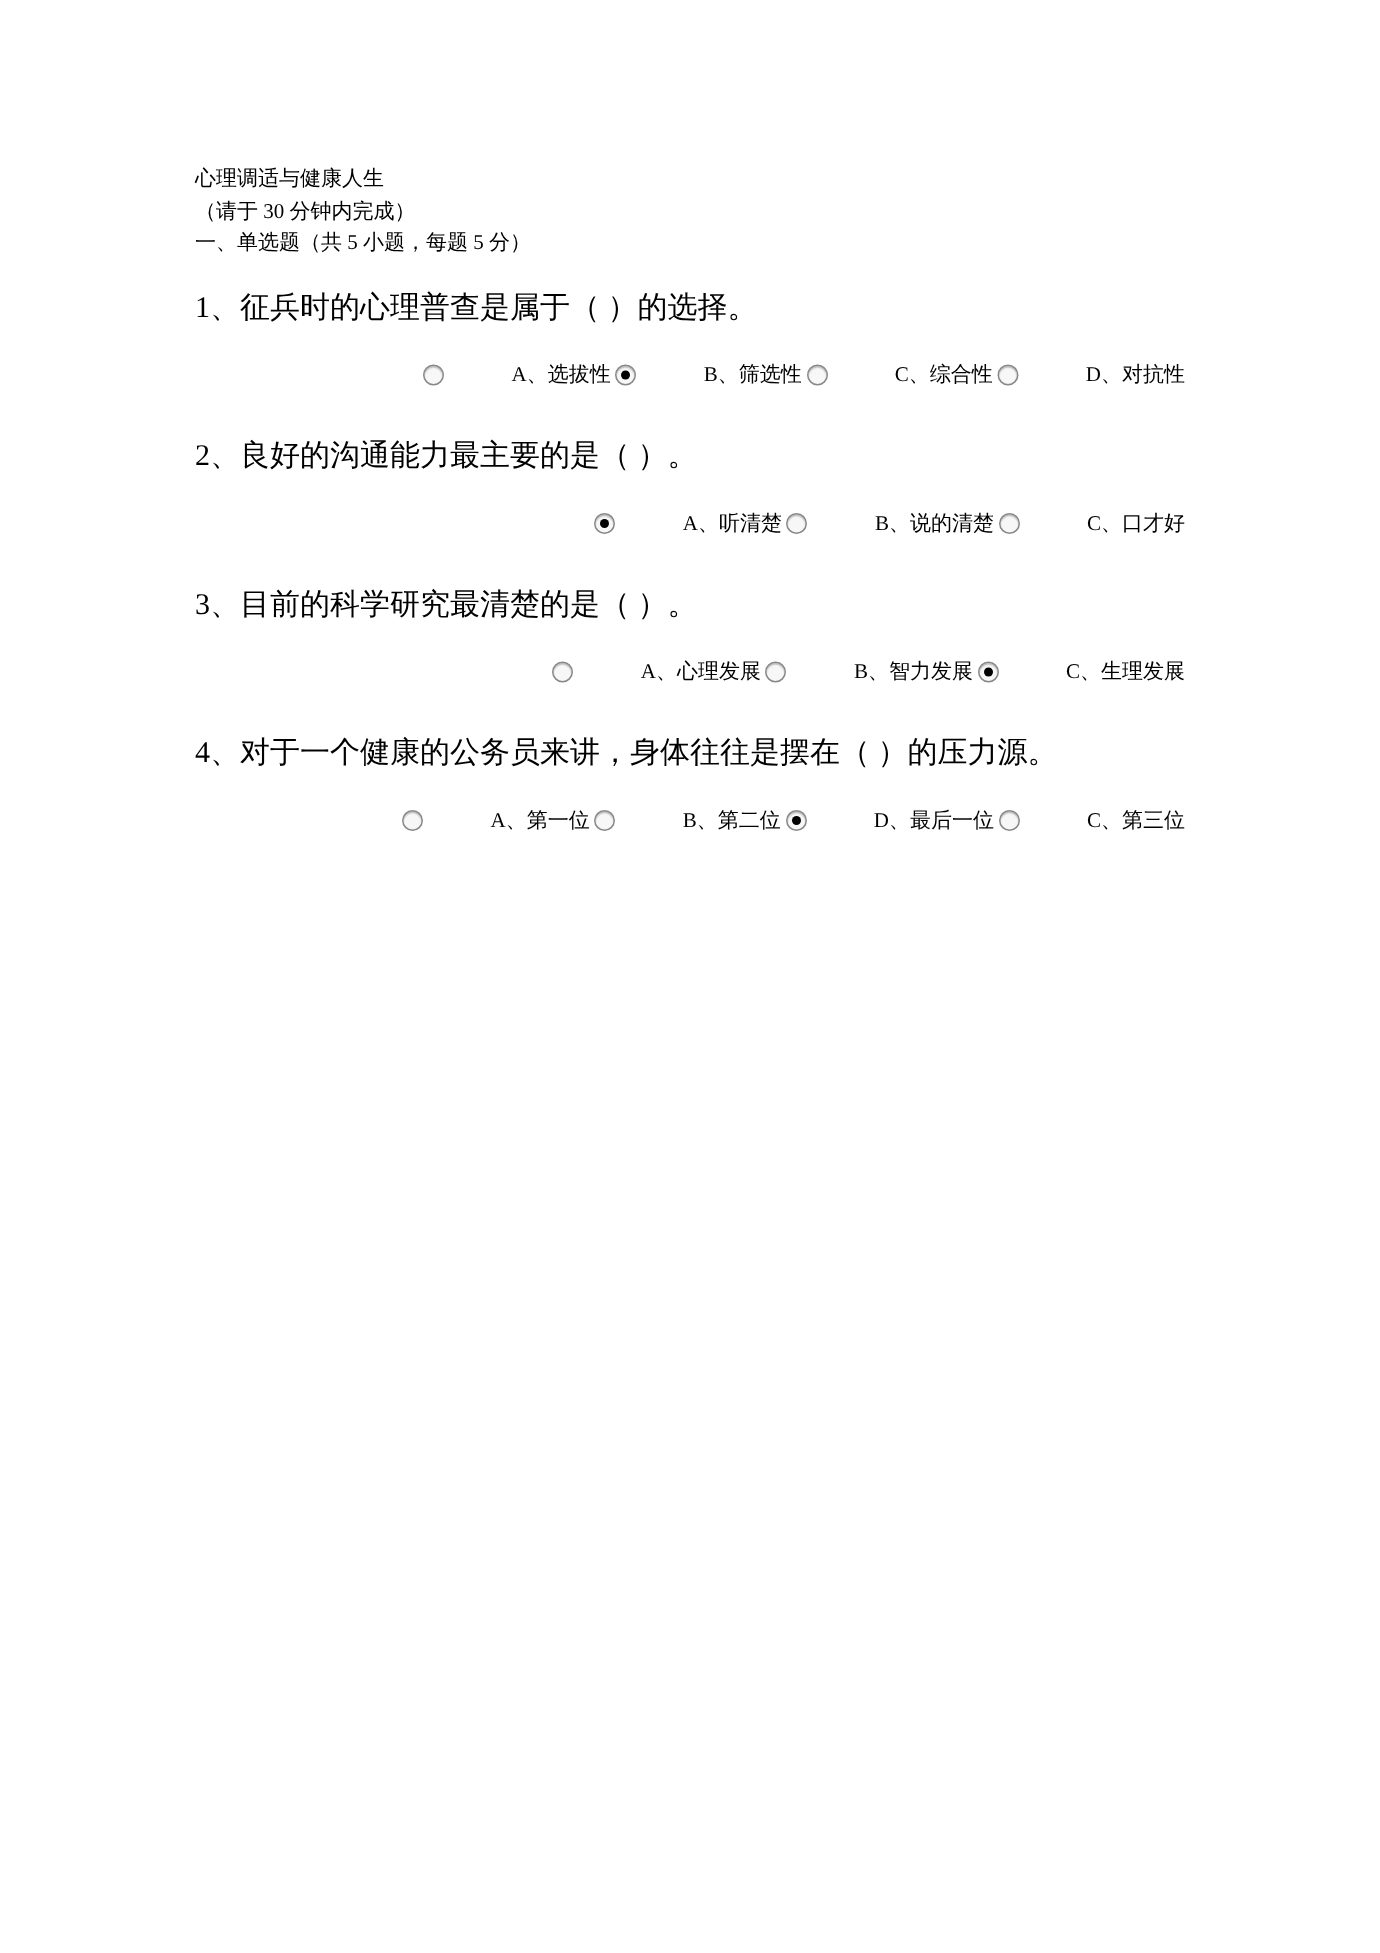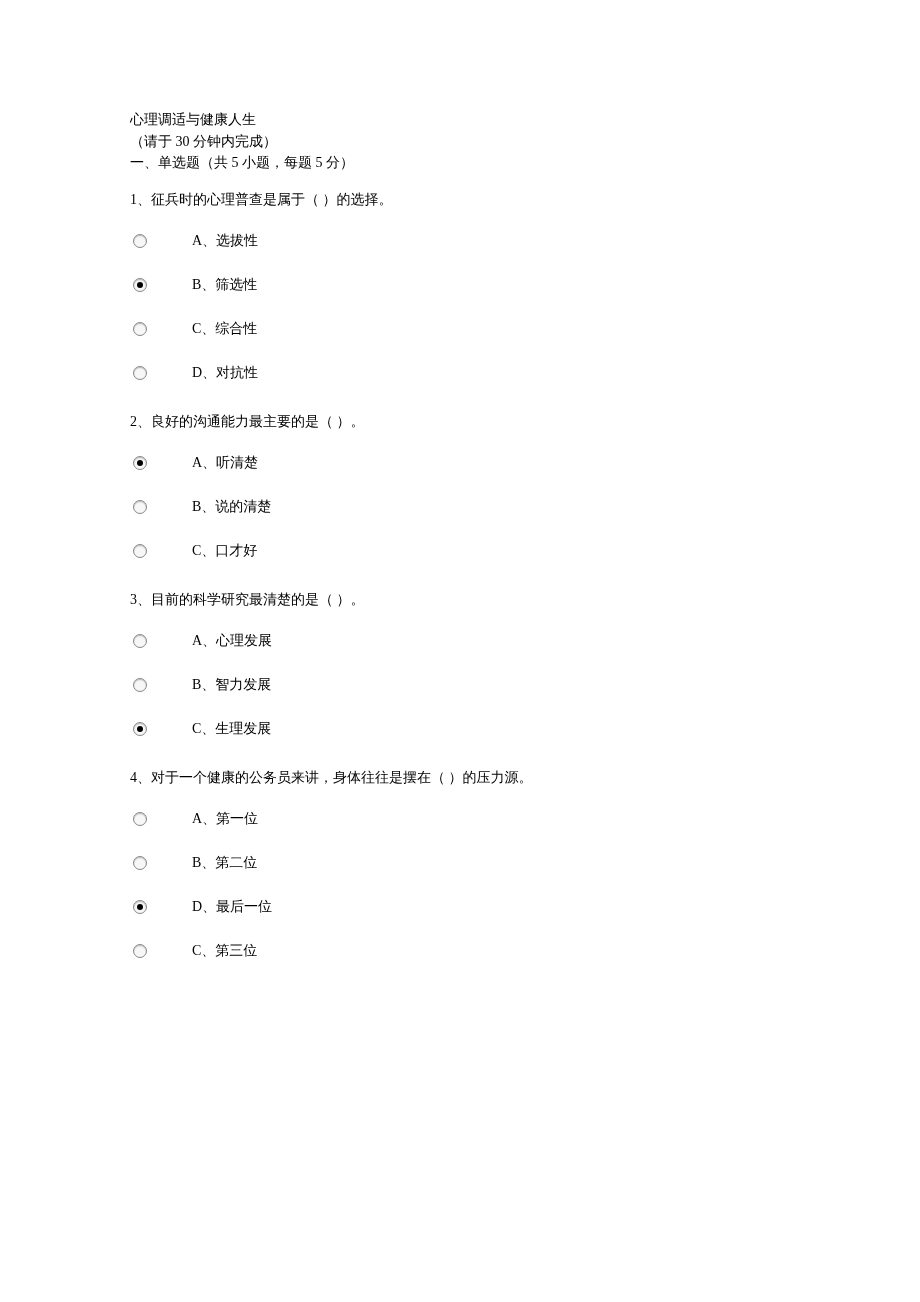--- a/index.html
+++ b/index.html
@@ -13,27 +13,27 @@
   .page {
     padding: 110px 0 0 130px;
     width: 660px;
   }
   .header-line {
     font-size: 14px;
     line-height: 1.4;
     margin-bottom: 2px;
   }
   .q-text {
-    font-size: 14px;
+    font-size: 20px;
     margin-top: 18px;
     margin-bottom: 10px;
   }
   .options {
     display: flex;
-    flex-direction: column;
+    flex-direction: row;
     justify-content: flex-end;
   }
   .option-row {
     display: flex;
     align-items: center;
     height: 44px;
   }
   .radio-cell {
     width: 20px;
     height: 20px;

